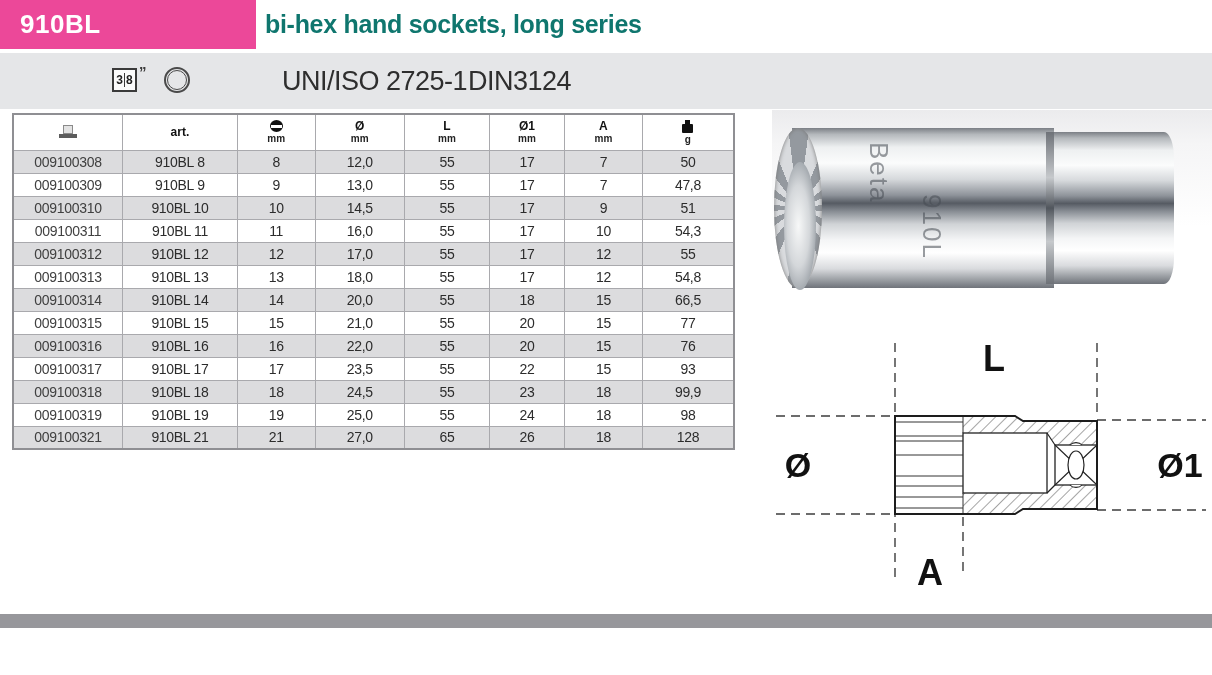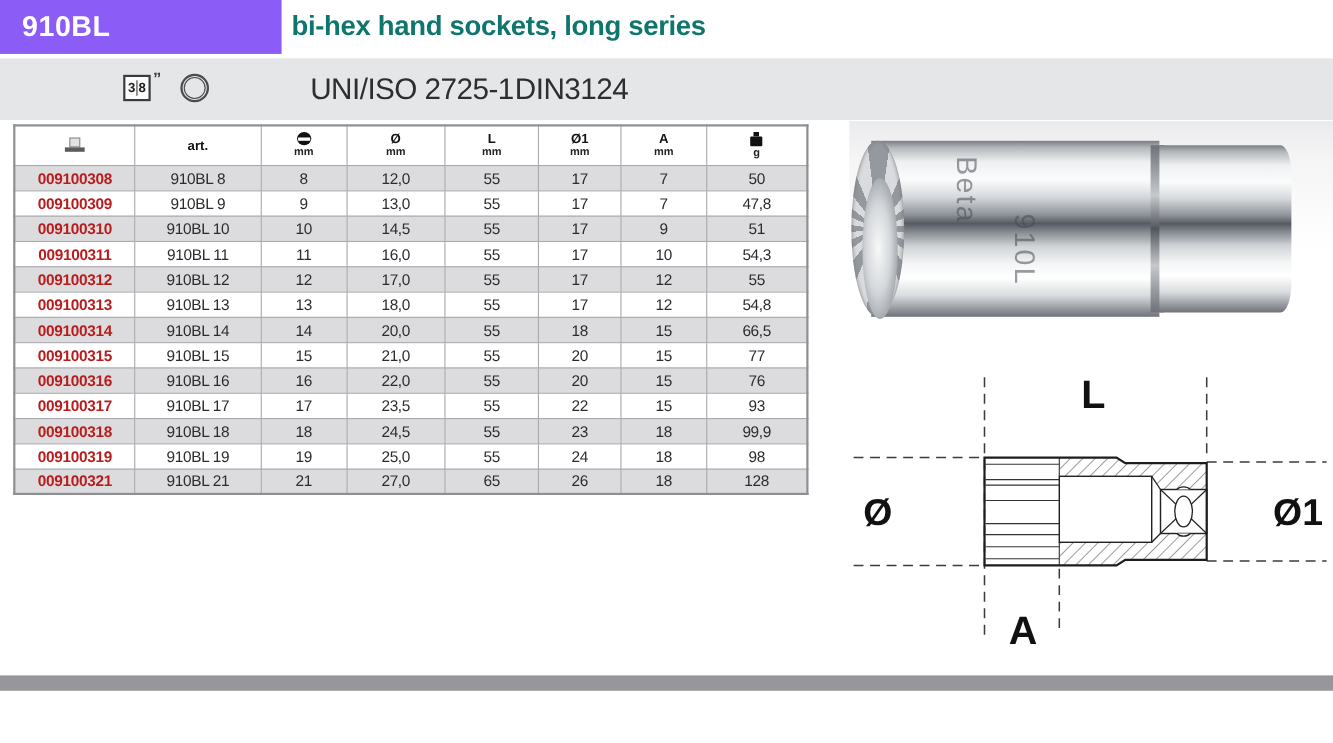--- a/index.html
+++ b/index.html
@@ -1,21 +1,21 @@
 <!DOCTYPE html>
 <html><head>
 <meta charset="utf-8">
 <style>
   * { margin:0; padding:0; box-sizing:border-box; }
   html,body { width:1212px; height:675px; background:#fff; overflow:hidden;
     font-family:"Liberation Sans", sans-serif; position:relative; }
 
   
   .orange-bar { position:absolute; left:0; top:0; width:256px; height:49px;
-    background:#8b5cf6; }
+    background:#ec4899; }
   .orange-bar .code { position:absolute; left:20px; top:0; line-height:49px;
     color:#fff; font-size:26px; font-weight:bold; letter-spacing:0.5px; }
   .page-title { position:absolute; left:265px; top:0; line-height:49px;
     color:#0f766e; font-size:25px; font-weight:bold; letter-spacing:-0.3px; }
 
   
   .band { position:absolute; left:0; top:53px; width:1212px; height:56px;
     background:#E5E6E8; }
   .drive-icon { position:absolute; left:112px; top:15px; width:25px; height:24px;
     border:2px solid #3a3a3a; background:#fbfbfb; display:flex; align-items:center;
@@ -34,21 +34,21 @@
   
   table.spec { position:absolute; left:12px; top:113px; width:723px;
     border-collapse:collapse; table-layout:fixed;
     border:2px solid #8f8f93; }
   .spec th, .spec td { border:1px solid #a9a9ad; text-align:center;
     vertical-align:middle; padding:0; }
   .spec thead tr { height:36px; background:#fff;margin-top:35px; }
   .spec tbody tr { height:23px; }
   .spec tbody tr:nth-child(odd) { background:#DCDCDE; }
   .spec tbody td { font-size:14px; color:#2c2c2c; letter-spacing:-0.3px; }
-  .spec tbody td:first-child { font-weight:bold; color:#b91c1c; }
+  .spec tbody td:first-child { font-weight:normal; color:#404040; }
   .hsym { font-size:12px; font-weight:bold; color:#111; line-height:13px; }
   .hunit { font-size:10px; color:#222; line-height:11px; }
   .hart { font-size:12px; color:#111; }
   
   .code-stamp-icon { width:18px; height:13px; margin:0 auto 1px; position:relative; }
   .code-stamp-icon .top { position:absolute; left:4px; top:0; width:10px; height:9px;
     background:#e3e3e3; border:1px solid #8a8a8a; }
   .code-stamp-icon .base { position:absolute; left:0; bottom:0; width:18px; height:4px;
     background:#5c5c5c; }
   .socket-opening-icon { width:13px; height:12px; border-radius:50%; background:#111;

